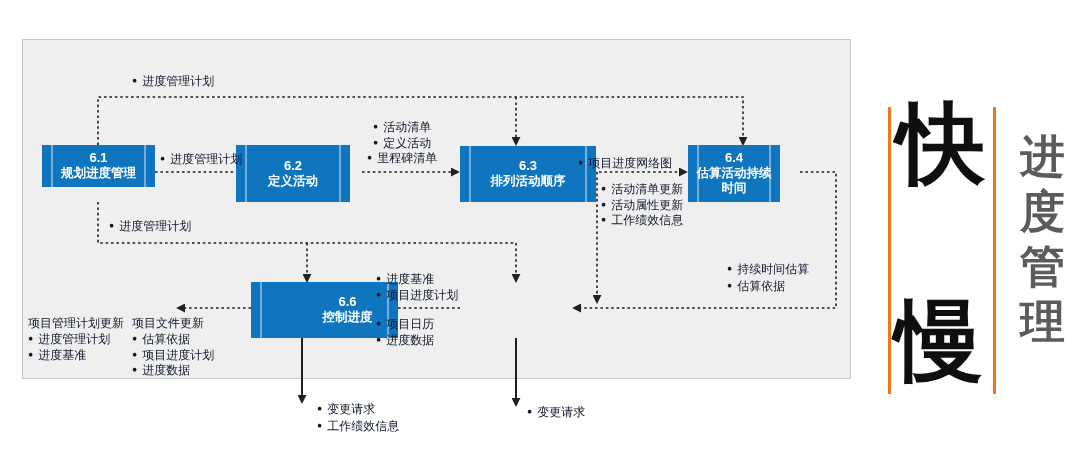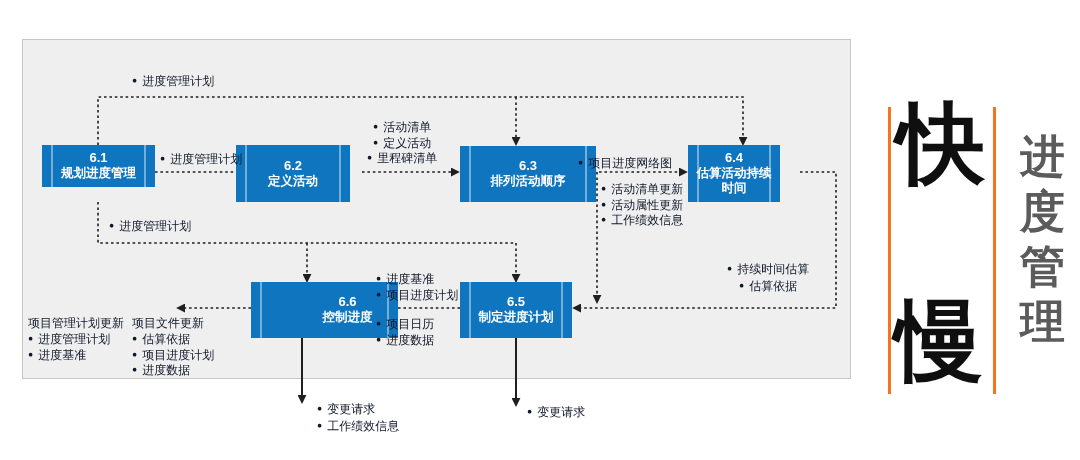--- a/index.html
+++ b/index.html
@@ -94,24 +94,20 @@
     <span class="nm">定义活动</span>
   </div>
   <div class="pbox b63">
     <span class="num">6.3</span>
     <span class="nm">排列活动顺序</span>
   </div>
   <div class="pbox b64">
     <span class="num">6.4</span>
     <span class="nm">估算活动持续时间</span>
   </div>
-  <div class="pbox b65">
-    <span class="num">6.5</span>
-    <span class="nm">制定进度计划</span>
-  </div>
   <div class="pbox b66">
     <span class="num">6.6</span>
     <span class="nm">控制进度</span>
   </div>
 
   <div class="bl" style="left:132px;top:73px;">
     <span class="bi">进度管理计划</span>
   </div>
   <div class="bl" style="left:160px;top:151px;">
     <span class="bi">进度管理计划</span>
@@ -122,21 +118,21 @@
     <span class="bi">里程碑清单</span>
   </div>
   <div class="bl" style="left:578px;top:147px;margin-top:8px;">
     <span class="bi">项目进度网络图</span>
   </div>
   <div class="bl" style="left:601px;top:181px;">
     <span class="bi">活动清单更新</span>
     <span class="bi">活动属性更新</span>
     <span class="bi">工作绩效信息</span>
   </div>
-  <div class="bl lh16" style="left:727px;top:260px;text-align:center;">
+  <div class="bl lh16" style="left:727px;top:260px;">
     <span class="bi">持续时间估算</span>
     <span class="bi">估算依据</span>
   </div>
   <div class="bl" style="left:109px;top:218px;">
     <span class="bi">进度管理计划</span>
   </div>
   <div class="bl" style="left:376px;top:271px;">
     <span class="bi">进度基准</span>
     <span class="bi">项目进度计划</span>
   </div>

